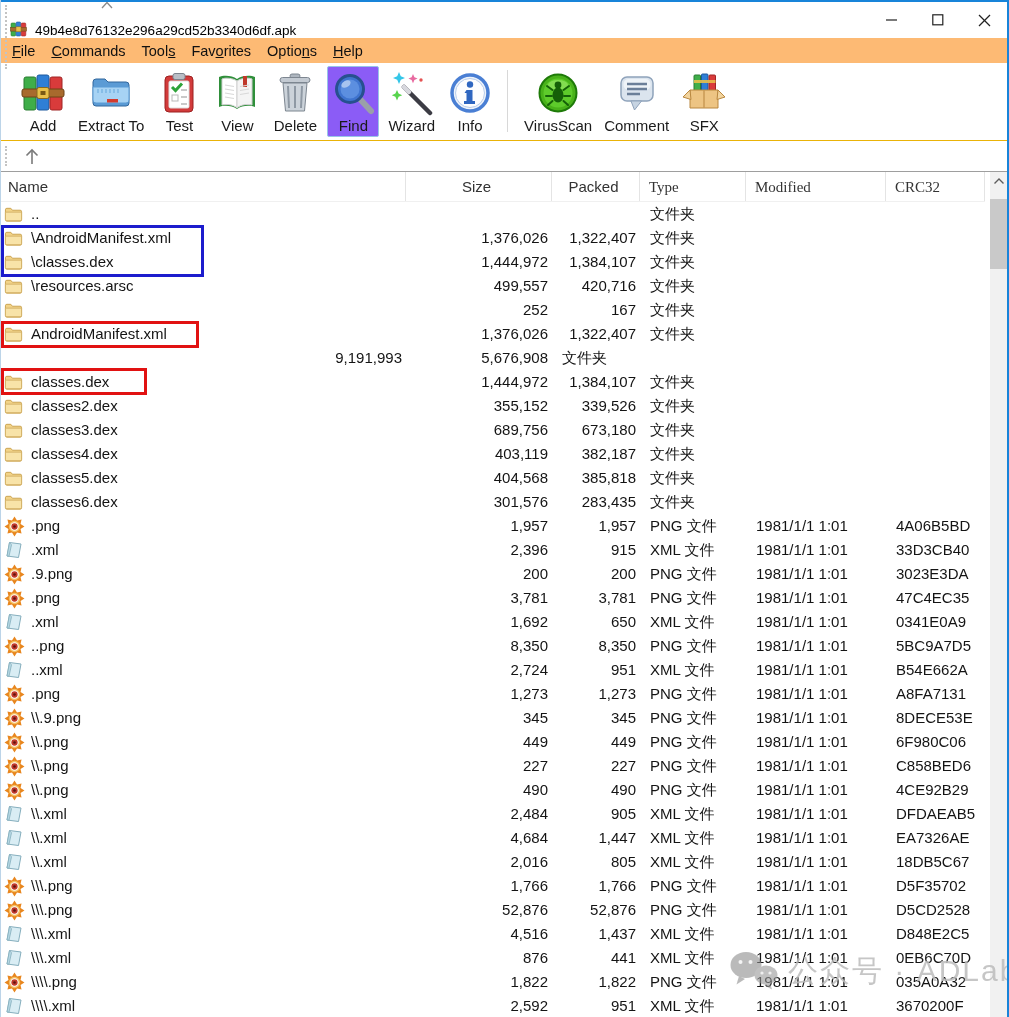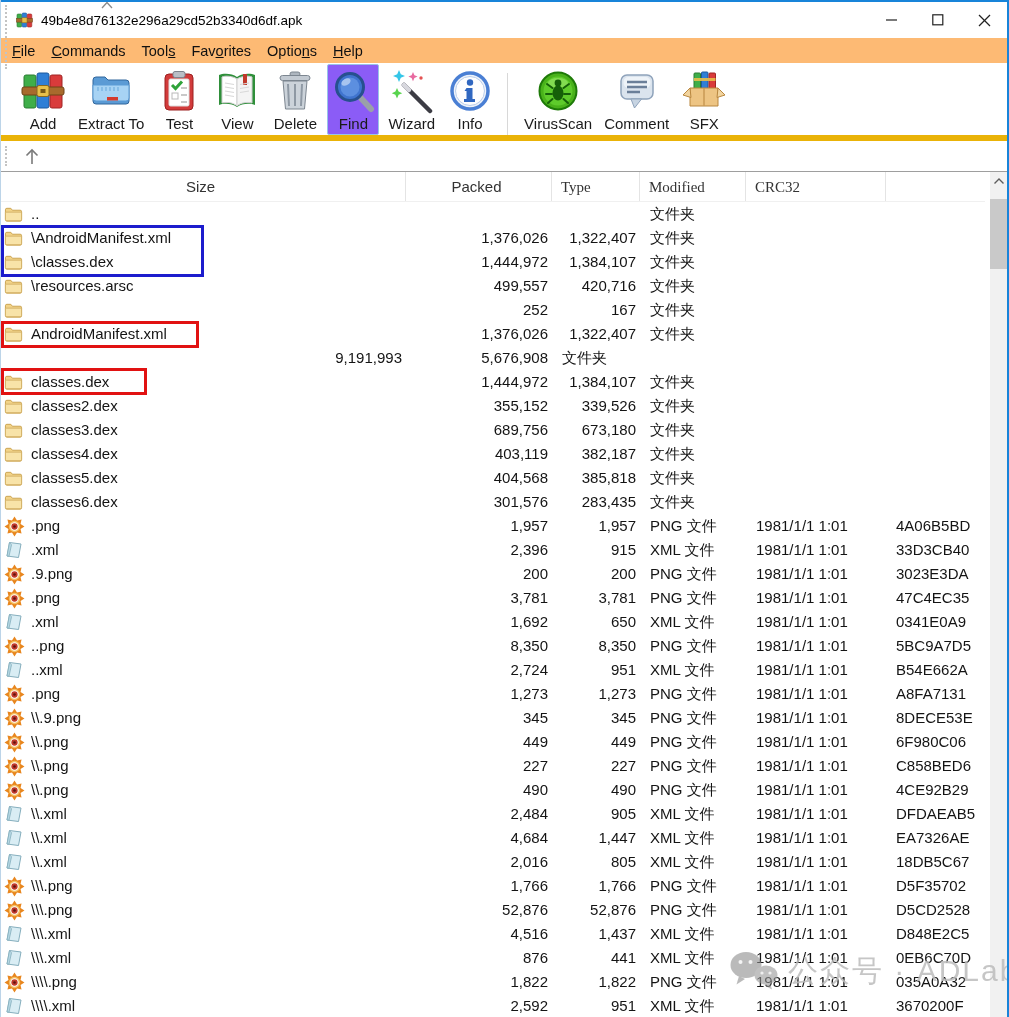--- a/index.html
+++ b/index.html
@@ -5,33 +5,33 @@
   * { box-sizing: border-box; margin:0; padding:0; }
   html,body { width:1009px; height:1017px; }
   body { font-family:"Liberation Sans", sans-serif; background:#fff; overflow:hidden; }
   #window { position:relative; width:1009px; height:1017px; background:#fff; }
 
   .border-top    { position:absolute; top:0; left:0; right:0; height:2px; background:#1884d9; z-index:9; }
   .border-right  { position:absolute; top:0; right:0; bottom:0; width:2px; background:#1884d9; z-index:9; }
   .border-left   { position:absolute; top:0; left:0; bottom:0; width:1px; background:#bcd4e8; z-index:9; }
 
   
-  .titlebar { position:absolute; top:2px; left:0; width:100%; height:36px; display:flex; align-items:center; padding-left:16px; background:#fff; }
+  .titlebar { position:absolute; top:2px; left:0; width:100%; height:36px; display:flex; align-items:flex-end; padding-left:10px; background:#fff; }
   .app-icon { width:17px; height:17px; display:inline-flex; }
   .title { margin-left:8px; font-size:13.5px; color:#000; }
   .win-controls { position:absolute; right:2px; top:0; height:36px; display:flex; }
   .wc { width:46px; height:36px; display:flex; align-items:center; justify-content:center; cursor:default; }
 
   
   .menubar { position:absolute; top:38px; left:0; width:100%; height:25px; display:flex; align-items:center; padding-left:4px; background:#fdba74; }
   .menu-item { font-size:14.5px; color:#111; padding:2px 8px; }
   .menu-item u { text-decoration:underline; }
 
   
-  .toolbar { position:absolute; top:63px; left:0; width:100%; height:78px; display:flex; align-items:flex-end; padding:3px 0 0 14px; background:#fff; border-bottom:6px solid #eab308; }
+  .toolbar { position:absolute; top:63px; left:0; width:100%; height:78px; display:flex; align-items:flex-start; padding:3px 0 0 14px; background:#fff; border-bottom:1px solid #eab308; }
   .grip { position:absolute; left:5px; border-left:2px dotted #c3c3c3; }
   .g1 { top:5px; height:64px; }
   .tb-item { display:flex; flex-direction:column; align-items:center; padding:3px 2px 2px 2px; margin:0 3px; border:1px solid transparent; border-radius:2px; }
   .tb-item.active { background:#8b5cf6; border-color:#98c4e8; }
   .tb-icon { width:46px; height:46px; }
   .tb-icon svg { width:46px; height:46px; }
   .tb-label { font-size:15px; color:#1a1a1a; margin-top:1px; white-space:nowrap; }
   .tb-sep { width:1px; height:62px; background:#d8d8d8; margin:4px 10px 0 8px; }
 
   
@@ -270,20 +270,21 @@
     <div class="up-btn">
       <svg width="18" height="20" viewBox="0 0 18 20">
           <line x1="9" y1="17" x2="9" y2="3" stroke="#7a7a7a" stroke-width="1.6"></line>
           <polyline points="3.5,8.5 9,3 14.5,8.5" fill="none" stroke="#7a7a7a" stroke-width="1.6"></polyline>
         </svg>
     </div>
   </div>
   <div class="grip g2"></div>
 
   <div class="lheader" id="lheader">
+      <div class="hcell h-name">Name</div>
       <div class="hcell h-size">Size</div>
       <div class="hcell h-packed">Packed</div>
       <div class="hcell h-type">Type</div>
       <div class="hcell h-modified">Modified</div>
       <div class="hcell h-crc">CRC32</div>
     </div>
   <svg class="sort-caret" viewBox="0 0 14 8">
       <polyline points="2,7 7,1.5 12,7" fill="none" stroke="#8a8a8a" stroke-width="1.3"></polyline>
     </svg>
 

